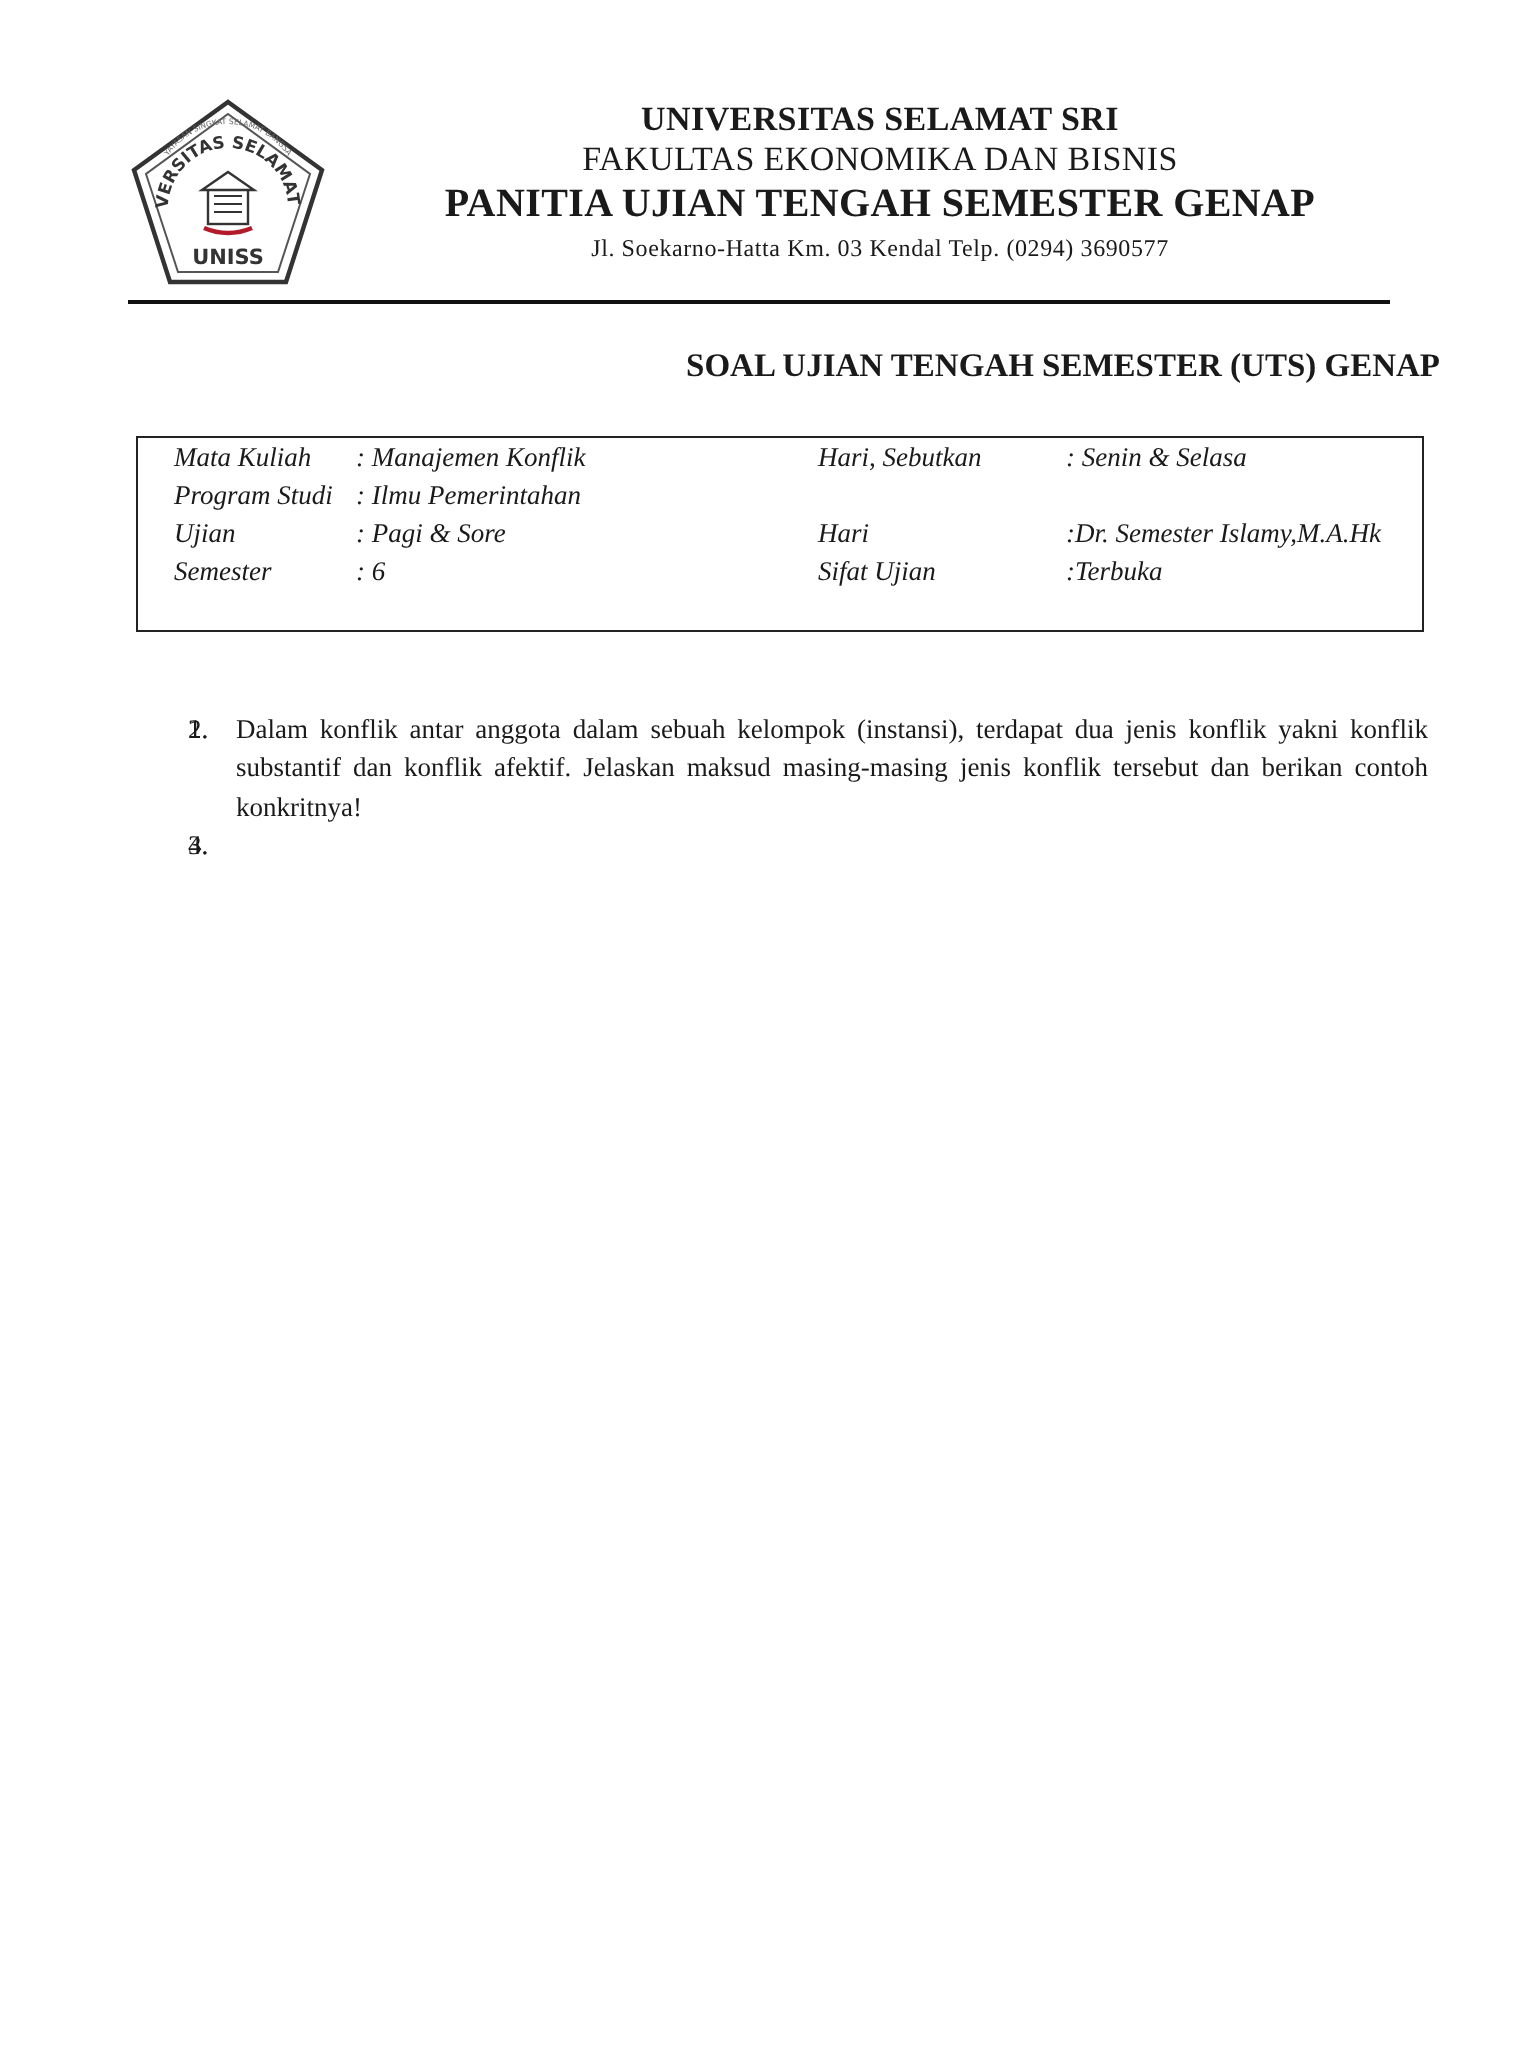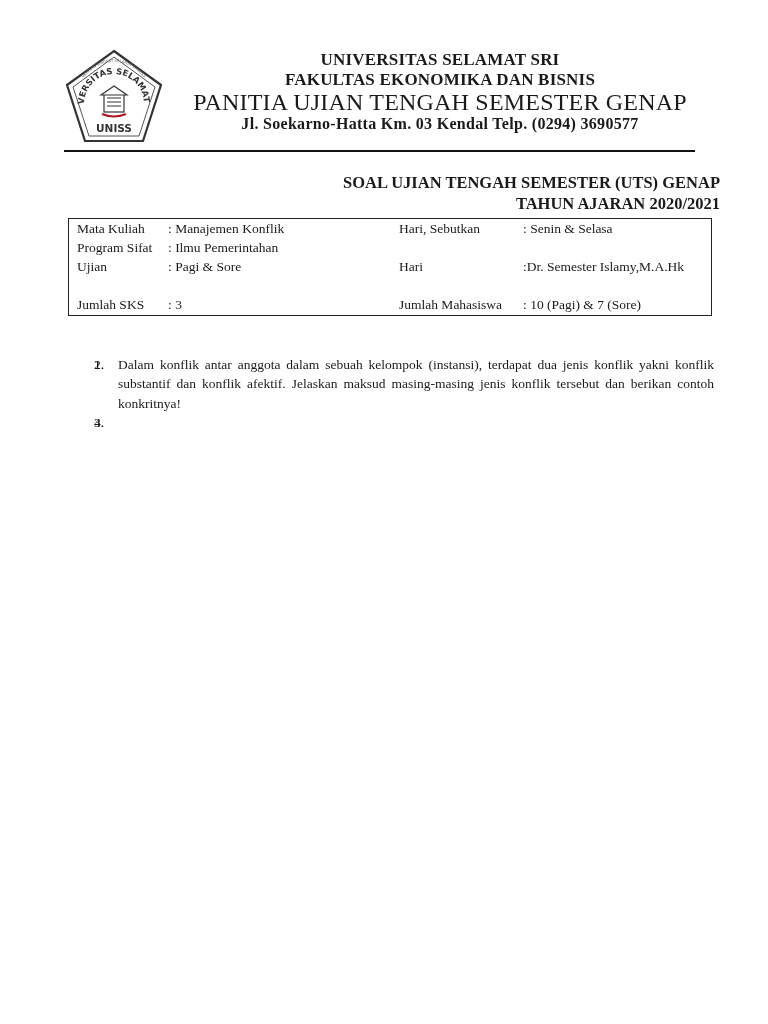--- a/index.html
+++ b/index.html
@@ -3,32 +3,32 @@
   <meta charset="utf-8">
   <style>
     html, body { margin: 0; padding: 0; }
     body {
       width: 768px; height: 1024px; background: #ffffff; position: relative; overflow: hidden;
       font-family: "Liberation Serif", "DejaVu Serif", serif; color: #1a1a1a;
     }
     .logo { position: absolute; left: 64px; top: 48px; width: 100px; height: 96px; }
     .kop { position: absolute; left: 170px; top: 50px; width: 540px; text-align: center; }
     .kop .l1 { font-weight: bold; font-size: 17px; line-height: 20px; letter-spacing: 0.2px; }
-    .kop .l2 { font-weight: bold; font-size: 17px; line-height: 20px; letter-spacing: 0.2px; }
-    .kop .l3 { font-weight: normal; font-size: 24px; line-height: 24px; letter-spacing: 0.2px; }
-    .kop .l4 { font-weight: bold; font-size: 16px; line-height: 18px; margin-top: 1px; letter-spacing: 0.3px; }
+    .kop .l2 { font-weight: normal; font-size: 17px; line-height: 20px; letter-spacing: 0.2px; }
+    .kop .l3 { font-weight: bold; font-size: 20px; line-height: 24px; letter-spacing: 0.2px; }
+    .kop .l4 { font-weight: normal; font-size: 12px; line-height: 18px; margin-top: 1px; letter-spacing: 0.3px; }
     .rule { position: absolute; left: 64px; top: 150px; width: 631px; height: 2px; background: #111; }
     .title { position: absolute; left: 60px; top: 173px; width: 660px; text-align: right; font-weight: bold; }
     .title .t1 { font-size: 16.5px; line-height: 20px; }
     .title .t2 { font-size: 16.5px; line-height: 20px; margin-top: 1px; }
     .info {
       position: absolute; left: 68px; top: 218px; width: 644px; height: 98px;
       border: 1px solid #222; box-sizing: border-box; font-size: 13.5px;
     }
-    .info .row { position: absolute; left: 4px; width: 100%; height: 19px; line-height: 19px; }
+    .info .row { position: absolute; left: 14px; width: 100%; height: 19px; line-height: 19px; font-style: italic; }
     .info .c { position: absolute; white-space: nowrap; }
     .info .k1 { left: 4px; }
     .info .v1 { left: 95px; }
     .info .k2 { left: 326px; }
     .info .v2 { left: 450px; }
     .q { position: absolute; left: 94px; top: 355px; width: 620px; font-size: 13.5px; line-height: 19.3px; }
     .q .item { position: relative; padding-left: 24px; text-align: justify; }
     .q .num { position: absolute; left: 0; top: 0; }
   </style>
 </head>
@@ -63,47 +63,46 @@
   <div class="l1">UNIVERSITAS SELAMAT SRI</div>
   <div class="l2">FAKULTAS EKONOMIKA DAN BISNIS</div>
   <div class="l3">PANITIA UJIAN TENGAH SEMESTER GENAP</div>
   <div class="l4">Jl. Soekarno-Hatta Km. 03 Kendal Telp. (0294) 3690577</div>
 </div>
 
 <div class="rule"></div>
 
 <div class="title">
   <div class="t1">SOAL UJIAN TENGAH SEMESTER (UTS) GENAP</div>
-  <div class="t2">TAHUN AJARAN 2020/2021</div>
 </div>
 
 <div class="info">
   <div class="row" style="top:0px">
     <span class="c k1">Mata Kuliah</span>
     <span class="c v1">: Manajemen Konflik</span>
     <span class="c k2">Hari, Sebutkan</span>
     <span class="c v2">: Senin  &amp; Selasa</span>
   </div>
   <div class="row" style="top:19px">
-    <span class="c k1">Program Sifat</span>
+    <span class="c k1">Program Studi</span>
     <span class="c v1">: Ilmu Pemerintahan</span>
     <span class="c k2"></span>
     <span class="c v2"></span>
   </div>
   <div class="row" style="top:38px">
     <span class="c k1">Ujian</span>
     <span class="c v1">: Pagi &amp; Sore</span>
     <span class="c k2">Hari</span>
     <span class="c v2">:Dr. Semester Islamy,M.A.Hk</span>
   </div>
-  <div class="row" style="top:76px">
-    <span class="c k1">Jumlah SKS</span>
-    <span class="c v1">: 3</span>
-    <span class="c k2">Jumlah Mahasiswa</span>
-    <span class="c v2">:  10 (Pagi) &amp; 7 (Sore)</span>
+  <div class="row" style="top:57px">
+    <span class="c k1">Semester</span>
+    <span class="c v1">: 6</span>
+    <span class="c k2">Sifat Ujian</span>
+    <span class="c v2">:Terbuka</span>
   </div>
 </div>
 
 <div class="q">
   <div class="item">
     <span class="num">1.</span>
   </div>
   <div class="item">
     <span class="num">2.</span>
     <span>Dalam konflik antar anggota dalam sebuah kelompok (instansi), terdapat dua jenis konflik yakni konflik substantif dan konflik afektif. Jelaskan maksud masing-masing jenis konflik tersebut  dan berikan contoh konkritnya!</span>

